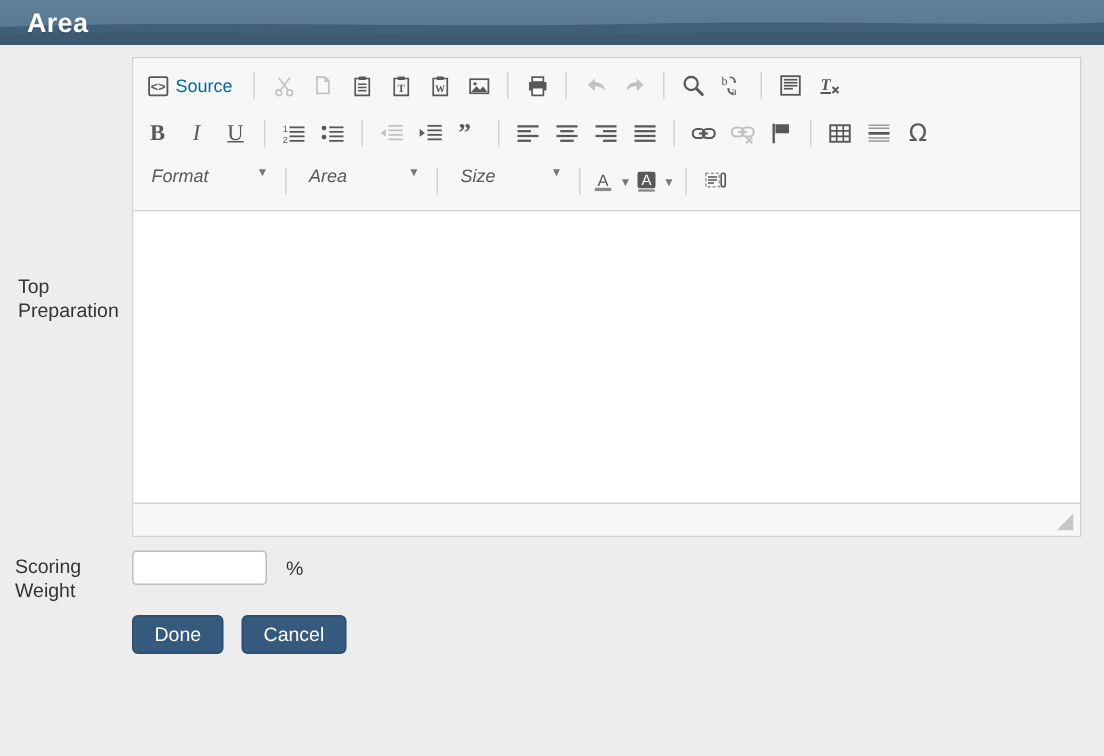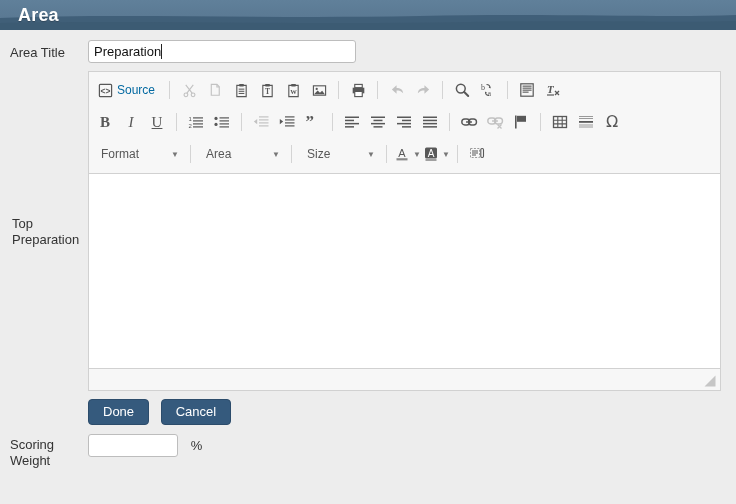--- a/index.html
+++ b/index.html
@@ -118,29 +118,29 @@
   .sep {
     width: 1px;
     height: 18px;
     background: #d4d4d4;
     margin: 0 6px;
     flex: 0 0 1px;
   }
   .tsel {
     height: 24px;
     display: inline-flex;
-    align-items: center;
     justify-content: space-between;
     min-width: 84px;
     padding: 0 4px 0 8px;
     font-size: 12px;
     color: #585858;
     cursor: pointer;
     border: 1px solid transparent;
     border-radius: 2px;
+    font-style: italic;
   }
   .tsel .cv { font-size: 8px; color: #777; margin-left: 12px; }
   .tsel.w-format { min-width: 92px; }
   .tsel.w-font { min-width: 88px; }
   .tsel.w-size { min-width: 82px; }
   .colorbtn {
     display: inline-flex;
     align-items: center;
     height: 24px;
     cursor: pointer;
@@ -216,26 +216,20 @@
     </defs>
     <rect x="0" y="0" width="736" height="30" fill="url(#tg)"></rect>
     <path d="M0,18 C120,13 260,19 420,16 C560,13 660,18 736,15 L736,30 L0,30 Z" fill="#3f5e77" opacity="0.95"></path>
     <path d="M0,23 C140,20 300,25 470,22 C600,20 680,23 736,21 L736,30 L0,30 Z" fill="#3b586f" opacity="0.6"></path>
   </svg>
   <div class="title">Area</div>
 </div>
 
 <div class="form">
 
-  <div class="row row-title">
-    <div class="label-cell">Area Title</div>
-    <div class="field-cell">
-      <div class="fake-input"><span>Preparation</span><span class="caret"></span></div>
-    </div>
-  </div>
 
   <div class="row row-editor">
     <div class="label-cell">
       <div>Top</div>
       <div>Preparation</div>
     </div>
     <div class="field-cell">
       <div class="editor">
 
         <div class="toolbar">
@@ -572,35 +566,35 @@
 
         <div class="editor-body"></div>
 
         <div class="editor-footer">
           <svg class="grip" viewBox="0 0 12 12">
             <path d="M11.5 0.5 L11.5 11.5 L0.5 11.5 Z" fill="#c6c6c6"></path>
           </svg>
         </div>
 
       </div>
-    </div>
-  </div>
-
-  <div class="row row-buttons">
-    <div class="label-cell"></div>
-    <div class="field-cell">
-      <button class="btn">Done</button>
-      <button class="btn">Cancel</button>
     </div>
   </div>
 
   <div class="row row-score">
     <div class="label-cell">
       <div>Scoring</div>
       <div>Weight</div>
     </div>
     <div class="field-cell">
       <input class="score-input" type="text" value="" style="">
       <span class="pct">%</span>
     </div>
   </div>
 
+  <div class="row row-buttons">
+    <div class="label-cell"></div>
+    <div class="field-cell">
+      <button class="btn">Done</button>
+      <button class="btn">Cancel</button>
+    </div>
+  </div>
+
 </div>
 
 </body></html>

